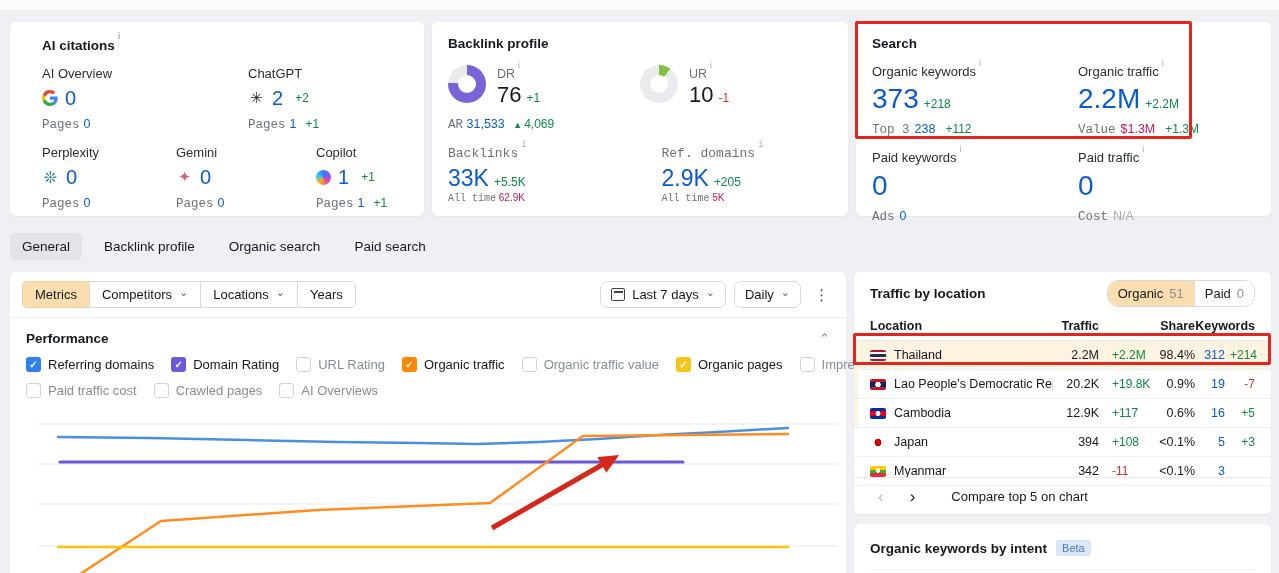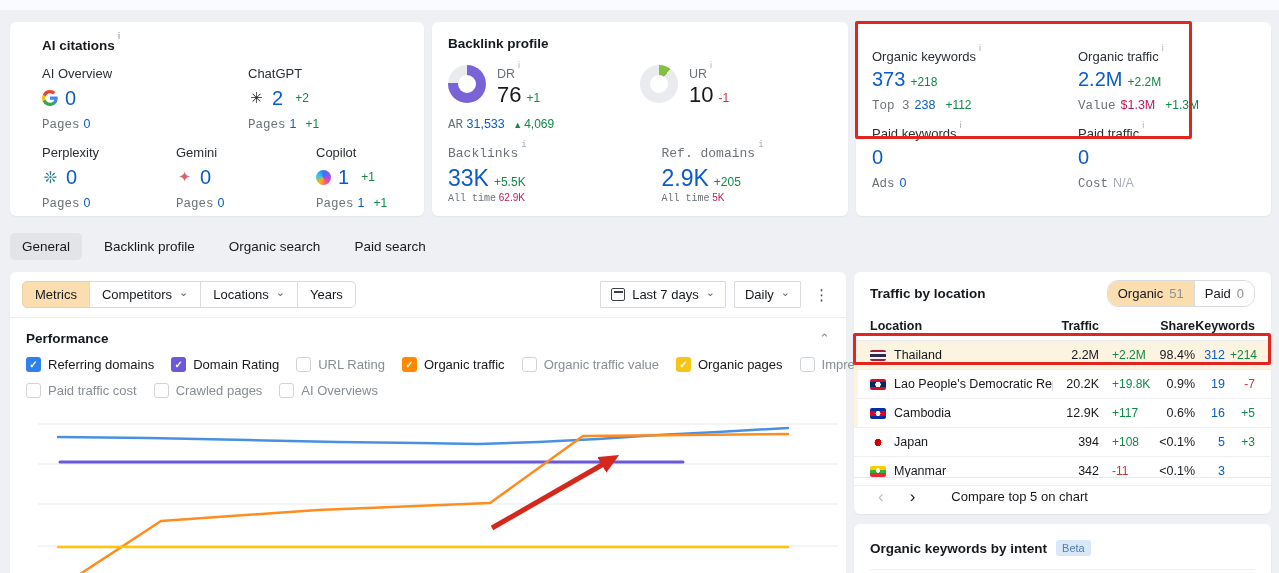--- a/index.html
+++ b/index.html
@@ -39,21 +39,21 @@
   .donut::after{content:"";position:absolute;inset:10px;background:#fff;border-radius:50%;}
   .score-lbl{color:#6c7278;font-size:12.5px;}
   .score-val{font-size:22px;color:#16191d;margin-top:1px;}
   .ar-line{margin-top:9px;font-size:12.5px;}
   .bl-bottom{display:flex;margin-top:13px;gap:43px;}
   .bl-metric{width:50%;}
   .big-blue{font-size:23px;color:#0b5cc9;}
   .bl-metric .sub{font-size:10px;}
   .s-row{display:flex;margin-top:12px;}
   .s-item .lbl{color:#2a2f36;}
-  .s-val{font-size:20px;color:#0b5cc9;}
+  .s-val{font-size:28px;color:#0b5cc9;}
   .s-valrow{margin-top:4px;display:flex;align-items:baseline;}
   .s-sub{margin-top:7px;font-size:12.5px;}
   .s-sub span{margin-right:5px;}
 
   
   .red-box{position:absolute;border:3px solid #e0261f;border-radius:2px;pointer-events:none;z-index:6;box-sizing:border-box;}
   #box-search{left:855px;top:21px;width:337px;height:118px;}
   #box-thailand{left:853px;top:333px;width:418px;height:32px;}
 
   
@@ -65,21 +65,21 @@
   
   #panel-left{left:10px;top:272px;width:836px;height:312px;}
   .toolbar{display:flex;justify-content:space-between;align-items:center;padding:9px 12px;border-bottom:1px solid #edeff2;}
   .seg-group{display:flex;}
   .seg{border:1px solid #d7dbe0;background:#fff;padding:5px 12px;font-size:13px;margin-left:-1px;
        display:flex;align-items:center;gap:7px;font-family:inherit;color:#16191d;cursor:pointer;}
   .seg:first-child{border-radius:5px 0 0 5px;margin-left:0;}
   .seg:last-child{border-radius:0 5px 5px 0;}
   .seg.active{background:#fbdeb0;border-color:#ecd2a2;}
   .toolbar-right{display:flex;align-items:center;gap:8px;}
-  .btn{border:1px solid #d7dbe0;background:#fff;border-radius:1px;padding:5px 10px;font-size:13px;
+  .btn{border:1px solid #d7dbe0;background:#fff;border-radius:7px;padding:5px 10px;font-size:13px;
        display:flex;align-items:center;gap:7px;font-family:inherit;color:#16191d;cursor:pointer;}
   .caret{font-size:11px;color:#5d646b;line-height:1;position:relative;top:-2px;}
   .caret::after{content:"⌄";}
   .cal{width:12px;height:11px;border:1.5px solid #3c4248;border-radius:2px;position:relative;display:inline-block;}
   .cal::before{content:"";position:absolute;left:1.5px;right:1.5px;top:2px;height:1.5px;background:#3c4248;}
   .kebab{border:none;background:none;color:#4a4f55;font-size:15px;padding:2px 5px;cursor:pointer;}
   .kebab::after{content:"⋮";}
   .perf-head{display:flex;justify-content:space-between;align-items:center;padding:13px 16px 0;}
   .perf-head h4{margin:0;font-size:13.5px;}
   .collapse{color:#8a9096;font-size:13px;cursor:pointer;}
@@ -232,20 +232,21 @@
       </div>
       <div class="bl-metric">
         <div class="g"><span>Ref. domains</span><sup class="i"></sup></div>
         <div style="margin-top:4px;"><span class="big-blue">2.9K</span><span class="chg-g">+205</span></div>
         <div class="sub"><span class="g">All time</span> <span class="dk">5K</span></div>
       </div>
     </div>
   </section>
 
   <section class="card" id="card-search">
+    <h3 class="card-title">Search</h3>
     <div class="s-row" id="search-row-1">
         <div class="s-item" style="width: 206px;">
           <div class="lbl"><span>Organic keywords</span><sup class="i"></sup></div>
           <div class="s-valrow">
             <span class="s-val">373</span>
             <span class="chg-g">+218</span>
           </div>
           <div class="s-sub"><span class="g">Top 3</span><span class="b lnk">238</span><span class="chg-g">+112</span></div>
         </div>
         <div class="s-item">

